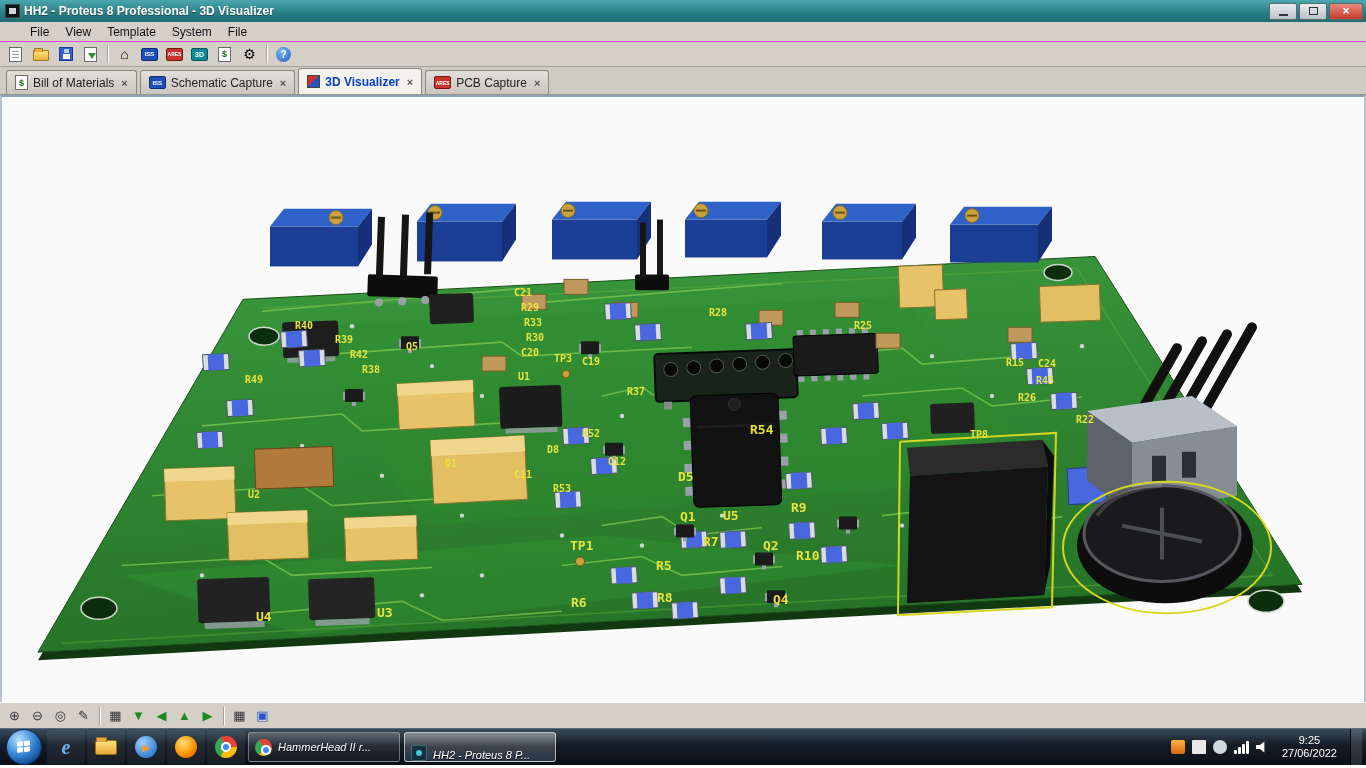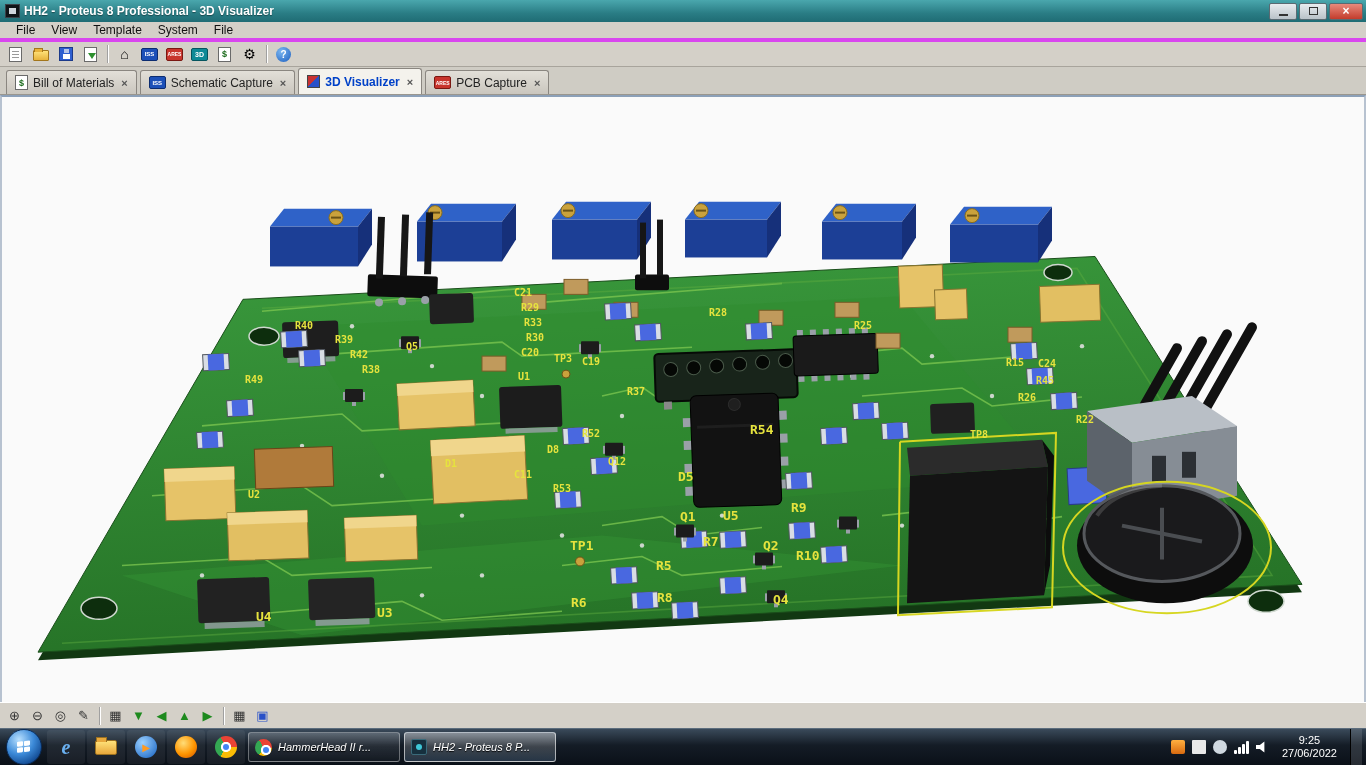--- a/index.html
+++ b/index.html
@@ -12,21 +12,21 @@
   .app-icon::after { content:""; position:absolute; left:3px; top:3px; width:7px; height:6px; background:#cfd6dd; }
   .title-text { color:#fff; font-size:12px; font-weight:bold; text-shadow:0 1px 1px rgba(0,0,0,.4); flex:1; white-space:nowrap; overflow:hidden; }
   .win-controls { display:flex; gap:2px; }
   .wbtn { width:28px; height:17px; border:1px solid #5a6a72; border-radius:2px; background:linear-gradient(#e8ecef,#b9c2c8); display:flex; align-items:center; justify-content:center; cursor:default; position:relative; }
   .wbtn.close { width:34px; background:linear-gradient(#e98a7c,#c33c2c); }
   .wbtn .minbar { width:9px; height:2px; background:#333; margin-top:8px; }
   .wbtn .restorebox { width:9px; height:8px; border:1px solid #333; background:transparent; }
   .wbtn.close span { color:#fff; font-size:12px; font-weight:bold; line-height:1; }
 
   
-  .menubar { height:20px; background:#d4d0c8; border-bottom:4px solid #d946ef; display:flex; align-items:center; padding-left:8px; flex:0 0 auto; }
+  .menubar { height:20px; background:#d4d0c8; border-bottom:1px solid #d946ef; display:flex; align-items:center; padding-left:22px; flex:0 0 auto; }
   .menu-item { font-size:12px; color:#111; padding:2px 8px; }
 
   
   .toolbar { height:25px; background:#d4d0c8; border-bottom:1px solid #a8a49c; display:flex; align-items:center; padding-left:4px; gap:2px; flex:0 0 auto; }
   .tbtn { width:23px; height:21px; border:1px solid #d4d0c8; display:flex; align-items:center; justify-content:center; background:#d4d0c8; }
   .tsep { width:1px; height:18px; background:#a0a0a0; margin:0 3px; box-shadow:1px 0 0 #fff; }
   .ic { display:inline-block; position:relative; }
   .ic-page { width:13px; height:15px; background:#fff; border:1px solid #6a6a6a; }
   .ic-page::after { content:""; position:absolute; left:2px; top:3px; width:7px; height:1px; background:#9a9a9a; box-shadow:0 3px 0 #9a9a9a, 0 6px 0 #9a9a9a; }
   .ic-folder { width:16px; height:11px; background:linear-gradient(#ffe27a,#e8b33c); border:1px solid #a3761c; border-radius:1px; margin-top:3px; }
@@ -72,21 +72,21 @@
   .ql-ie { color:#6ab0f0; font:bold italic 20px "Liberation Serif",serif; }
   .ql-folder { width:22px; height:15px; background:linear-gradient(#ffe27a,#e8a83c); border:1px solid #9a7020; border-radius:2px; position:relative; }
   .ql-folder::before { content:""; position:absolute; left:0; top:-4px; width:9px; height:4px; background:#e8a83c; border:1px solid #9a7020; border-bottom:none; }
   .ql-circle { width:22px; height:22px; border-radius:50%; display:flex; align-items:center; justify-content:center; }
   .ql-wmp { background:radial-gradient(circle at 35% 30%, #9ad0ff, #1560c0); color:#ff9a20; font-size:10px; }
   .ql-ff { background:radial-gradient(circle at 38% 32%, #ffdd78, #ff9500 55%, #cc4e00); }
   .ql-chrome { background:conic-gradient(from -30deg, #ea4335 0 120deg, #fbbc05 0 240deg, #34a853 0 360deg); position:relative; }
   .ql-chrome::after { content:""; position:absolute; left:6px; top:6px; width:10px; height:10px; border-radius:50%; background:#fff; box-shadow:inset 0 0 0 2.5px #fff; }
   .ql-chrome::before { content:""; position:absolute; left:8px; top:8px; width:6px; height:6px; border-radius:50%; background:#4285f4; z-index:1; }
   .taskwin { width:152px; height:30px; margin:0 2px; border:1px solid rgba(255,255,255,.35); border-radius:3px; background:linear-gradient(rgba(255,255,255,.22),rgba(255,255,255,.08) 50%,rgba(255,255,255,.03)); display:flex; align-items:center; gap:6px; padding:0 6px; }
-  .taskwin.active { background:linear-gradient(rgba(255,255,255,.42),rgba(255,255,255,.18) 50%,rgba(120,160,200,.25)); border-color:rgba(255,255,255,.6); }
+  .taskwin.active { background:linear-gradient(rgba(255,255,255,.42),rgba(255,255,255,.18) 50%,rgba(120,160,200,.25)); border-color:rgba(255,255,255,.6);align-items:flex-end; }
   .taskwin .tw-label { color:#fff; font-size:11px; white-space:nowrap; overflow:hidden; text-shadow:0 1px 1px #000;font-style:italic; }
   .tw-ic { flex:0 0 auto; }
   .tw-chrome { width:17px; height:17px; }
   .tw-proteus { width:16px; height:16px; background:#16303e; border:1px solid #3a6a7a; border-radius:2px; position:relative; }
   .tw-proteus::after { content:""; position:absolute; left:4px; top:4px; width:6px; height:6px; border-radius:50%; background:#3ec8d8; }
   .tw-paint { width:16px; height:16px; background:#fff; border:1px solid #999; border-radius:2px; position:relative; }
   .tw-paint::after { content:""; position:absolute; left:3px; top:3px; width:4px; height:4px; border-radius:50%; background:#e05a78; box-shadow:6px 1px 0 #2878d8, 2px 6px 0 #f8c020; }
   .tray { margin-left:auto; display:flex; align-items:center; gap:7px; padding-right:4px; height:100%; }
   .tray-ic { width:14px; height:14px; }
   .tray-orange { background:linear-gradient(#ffb040,#d86a10); border-radius:2px; }

